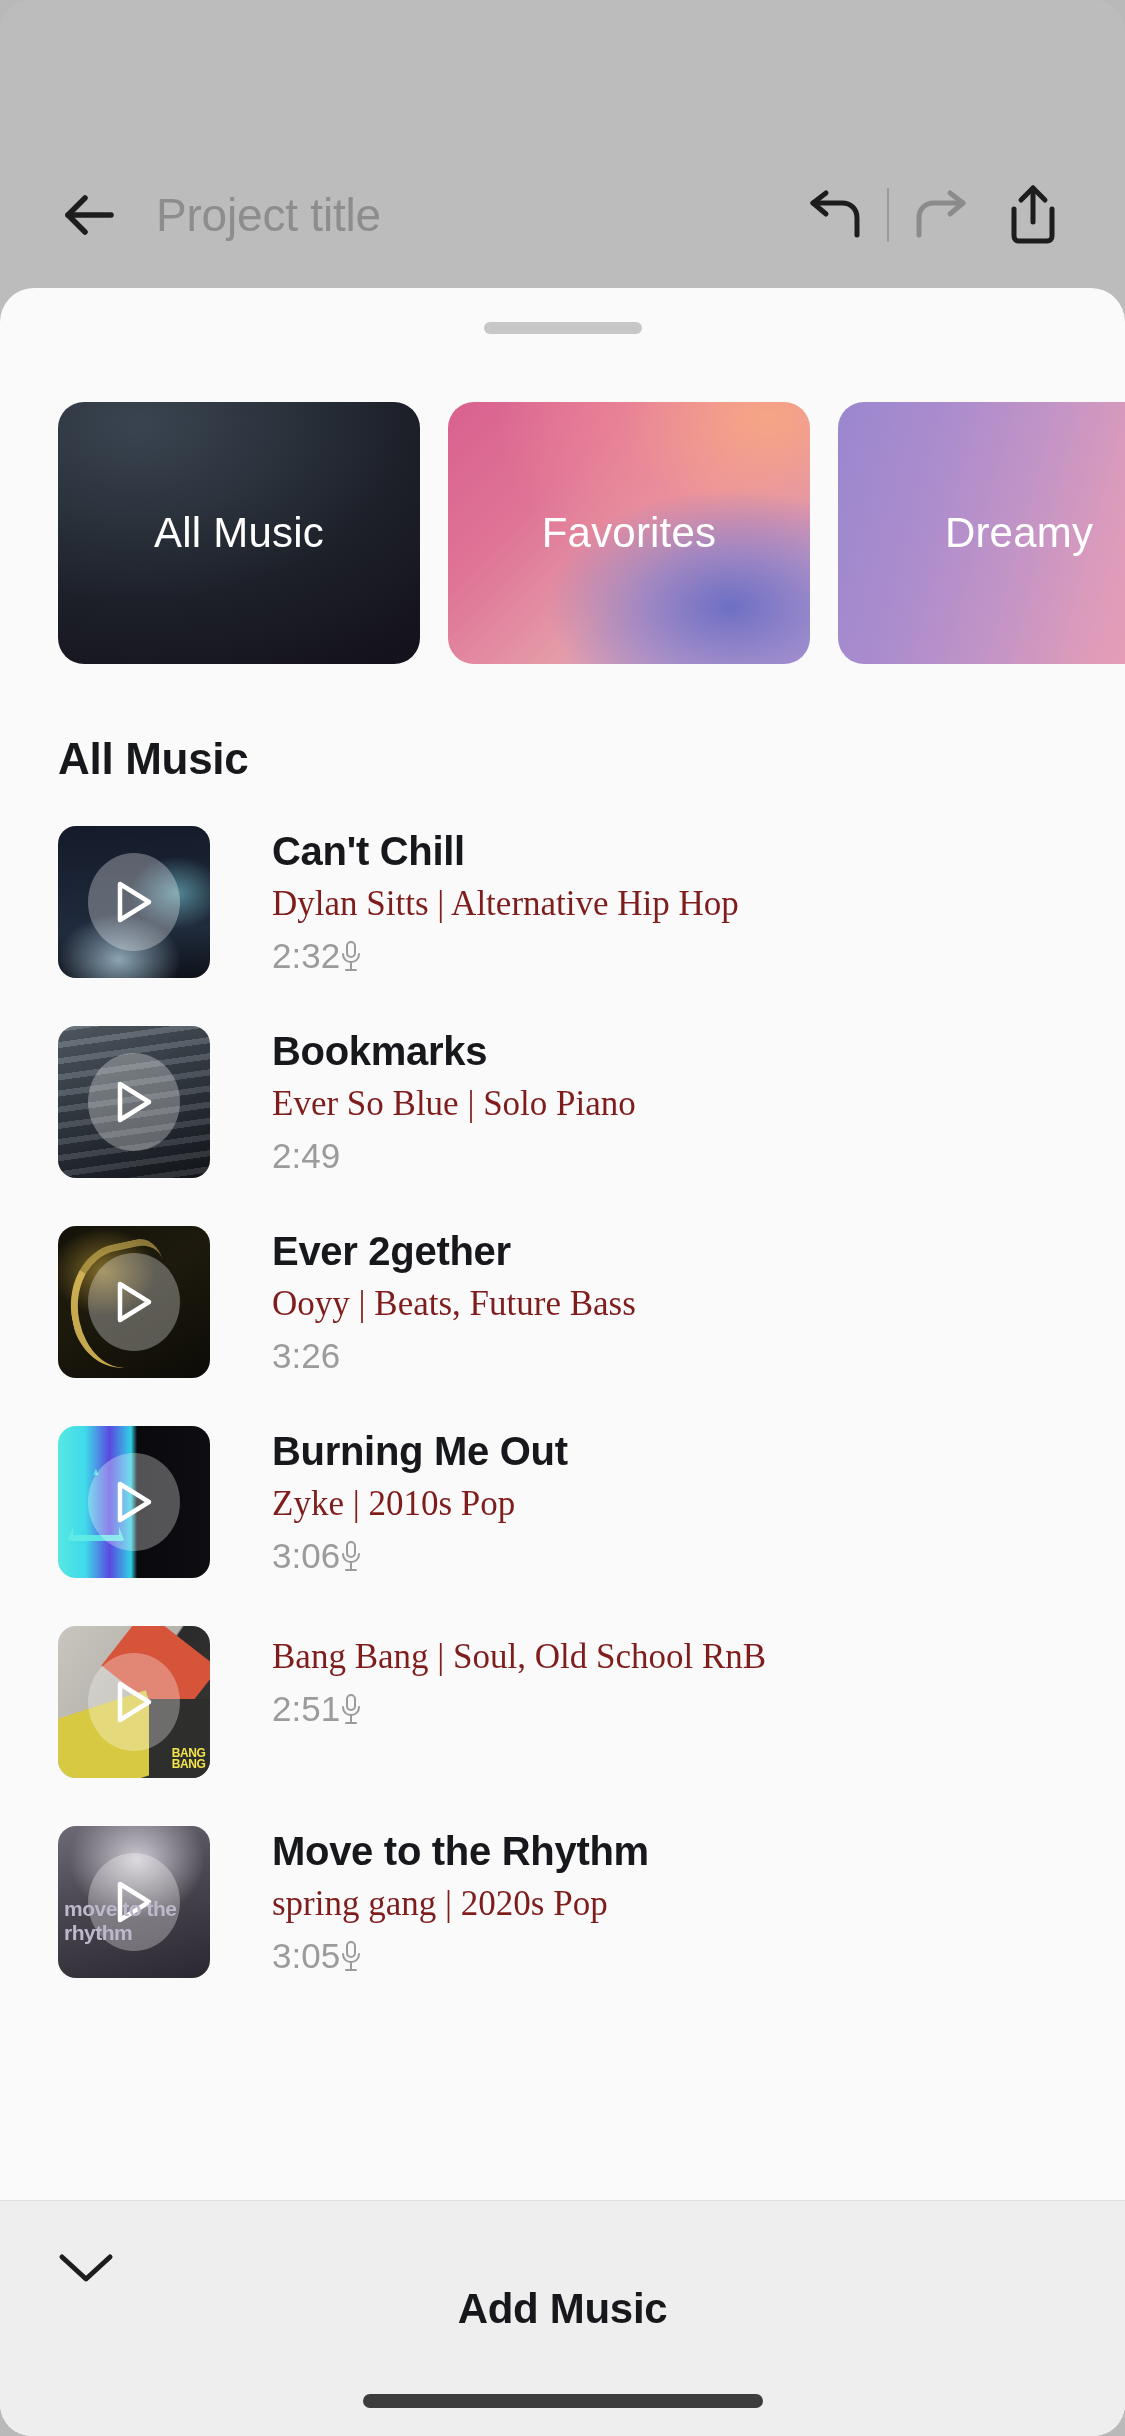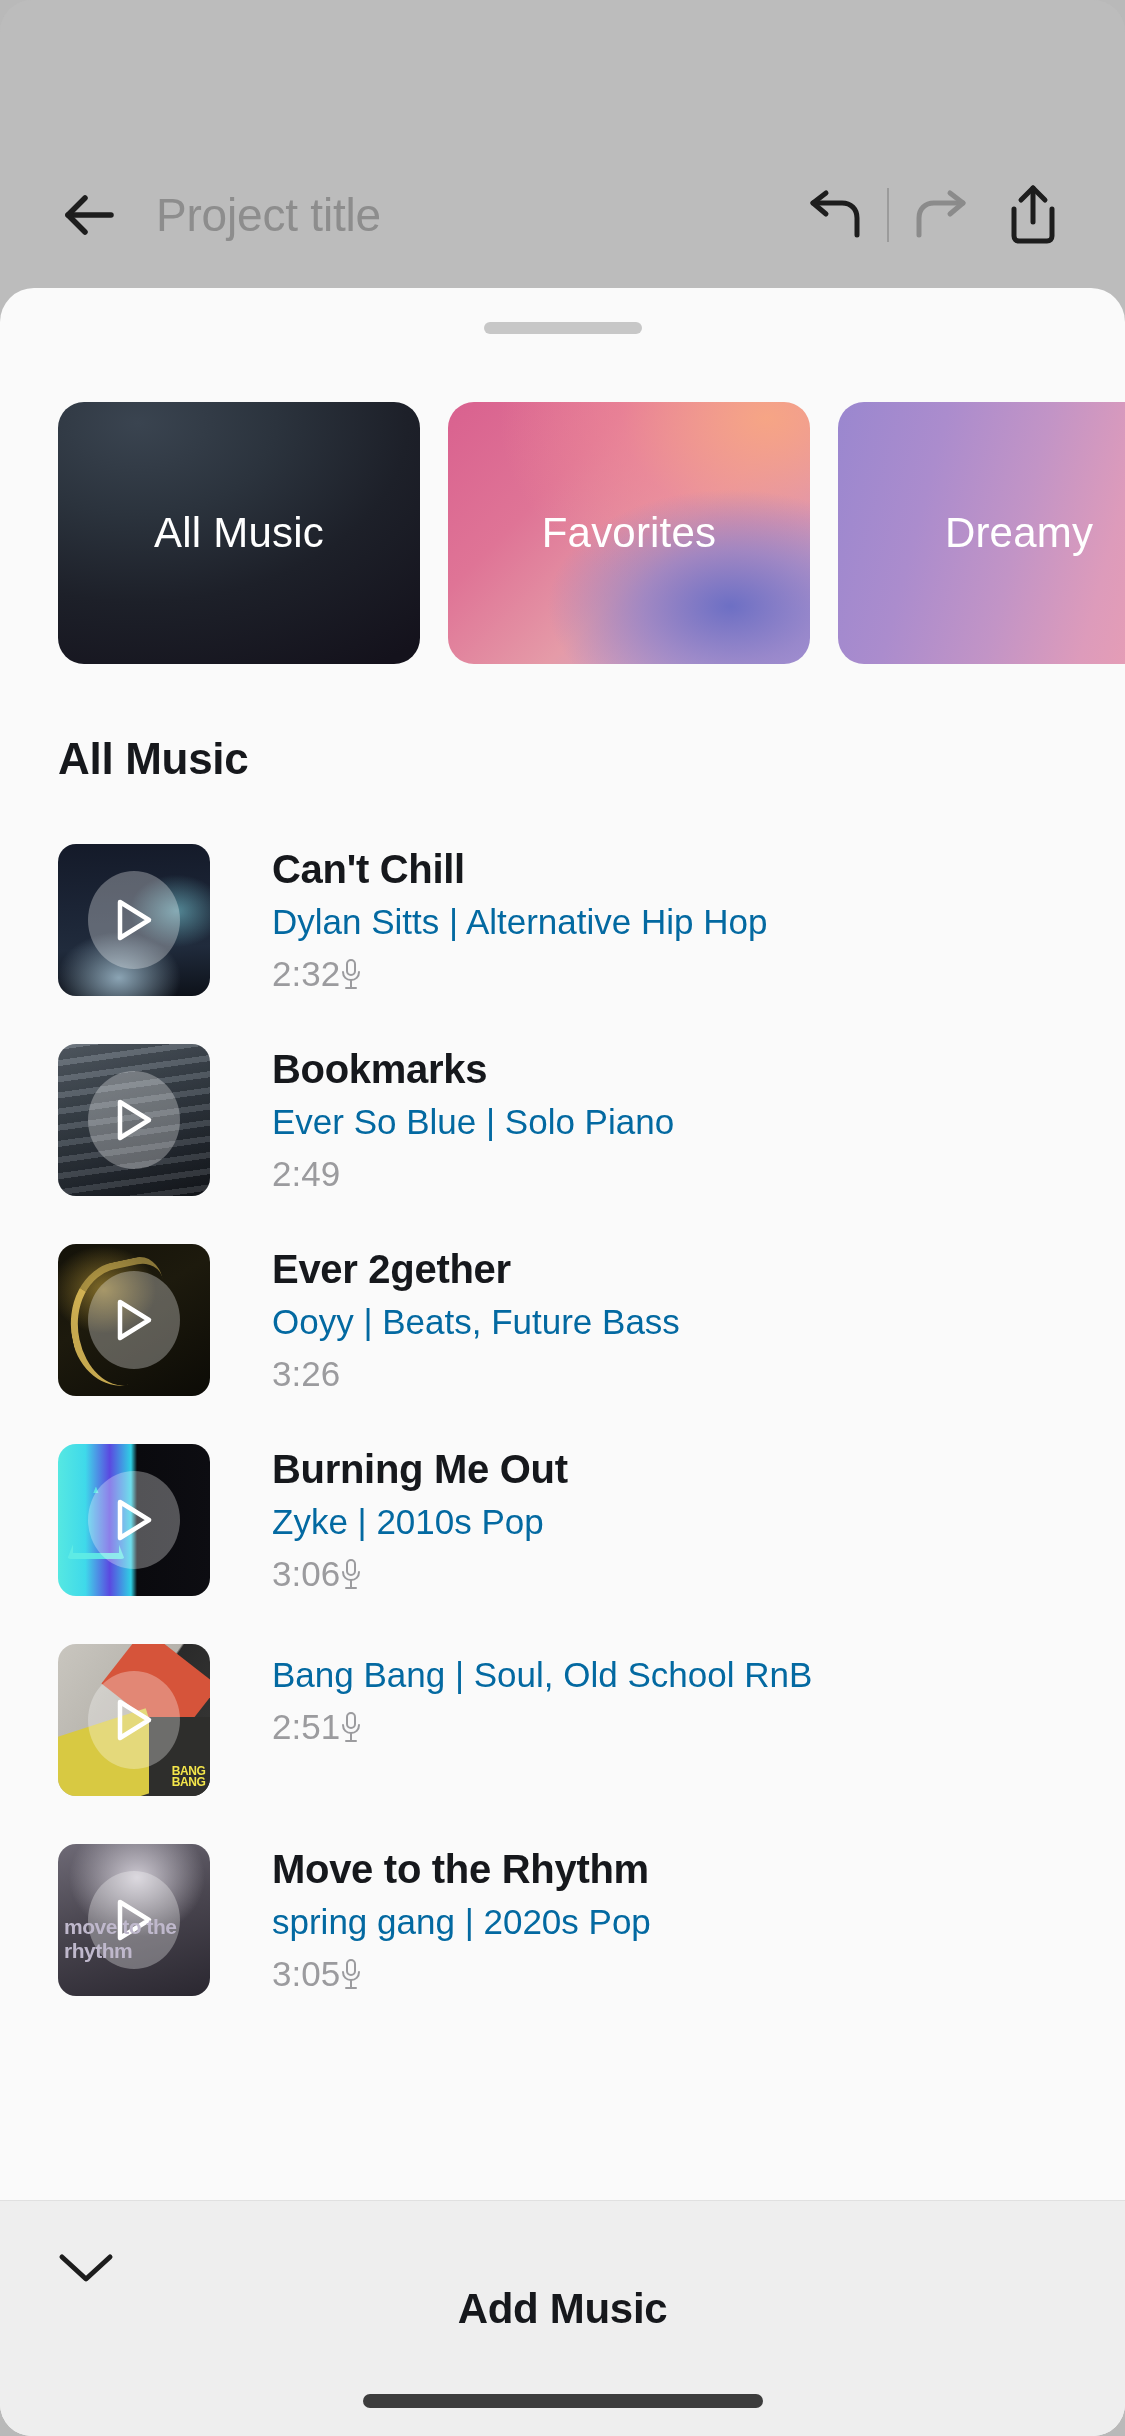--- a/index.html
+++ b/index.html
@@ -131,21 +131,21 @@
   .section-title {
     margin: 64px 0 0 58px;
     font-size: 44px;
     font-weight: 700;
     color: #16181c;
     letter-spacing: -0.3px;
   }
 
   
   .track-list {
-    margin-top: 60px;
+    margin-top: 42px;
     padding-bottom: 40px;
   }
   .track-row {
     display: flex;
     align-items: flex-start;
     padding: 0 58px;
     height: 152px;
     margin-bottom: 48px;
   }
   .thumb {
@@ -179,23 +179,24 @@
     font-weight: 700;
     color: #16181c;
     letter-spacing: -0.3px;
     white-space: nowrap;
     line-height: 1.18;
   }
   .track-meta {
     margin-top: 8px;
     font-size: 35px;
     font-weight: 400;
-    color: #0369a1;
+    color: #7f1d1d;
     white-space: nowrap;
     line-height: 1.2;
+    font-family: Liberation Serif, serif;
   }
   .track-duration-row {
     margin-top: 10px;
     display: flex;
     align-items: center;
   }
   .track-duration {
     font-size: 35px;
     color: #9b9b9e;
     line-height: 1.2;

